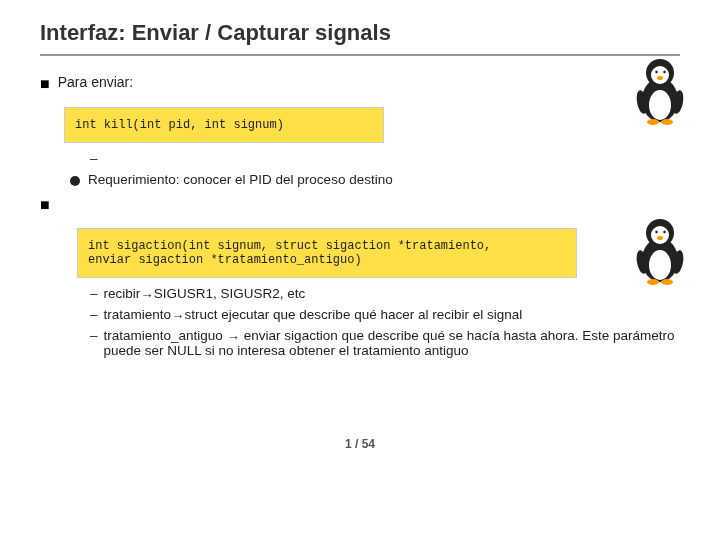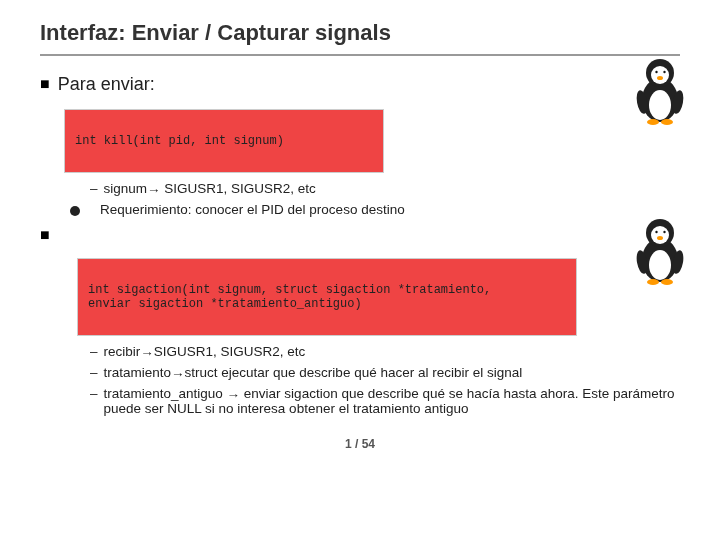--- a/index.html
+++ b/index.html
@@ -42,30 +42,30 @@
 
     .bullet-n {
       color: #000;
       font-size: 16px;
       margin-right: 8px;
       margin-top: 1px;
       font-weight: bold;
     }
 
     .section-label {
-      font-size: 18px;
+      font-size: 14px;
       font-weight: normal;
     }
 
     .code-box {
-      background: #ef4444;
+      background: #fde047;
       border: 1px solid #ccc;
       font-family: 'Courier New', monospace;
       font-size: 12px;
-      padding: 24px 10px;
+      padding: 10px 10px;
       margin: 6px 0 8px 24px;
       display: inline-block;
       min-width: 320px;
     }
 
     .sub-item {
       display: flex;
       align-items: flex-start;
       margin-left: 50px;
       margin-bottom: 6px;
@@ -74,21 +74,20 @@
 
     .dash {
       margin-right: 6px;
       flex-shrink: 0;
     }
 
     .circle-item {
       display: flex;
       align-items: flex-start;
       margin-left: 30px;
-      gap: 12px;
     }
 
     .circle-dot {
       width: 10px;
       height: 10px;
       background: #222;
       border-radius: 50%;
       margin-right: 8px;
       margin-top: 4px;
       flex-shrink: 0;
@@ -152,21 +151,20 @@
       <span class="bullet-n">■</span>
       <span class="section-label">Para enviar:</span>
     </div>
 
     <div class="code-box">
       <span>int kill(int pid, int signum)</span>
     </div>
 
     <div class="sub-item">
       <span class="dash">–</span>
-      <span>signum→ SIGUSR1, SIGUSR2, etc</span>
     </div>
 
     <div class="circle-item">
       <div class="circle-dot"></div>
       <span>Requerimiento: conocer el PID del proceso destino</span>
     </div>
 
     
     <div class="bullet-section" style="margin-top:8px;">
       <span class="bullet-n">■</span>

